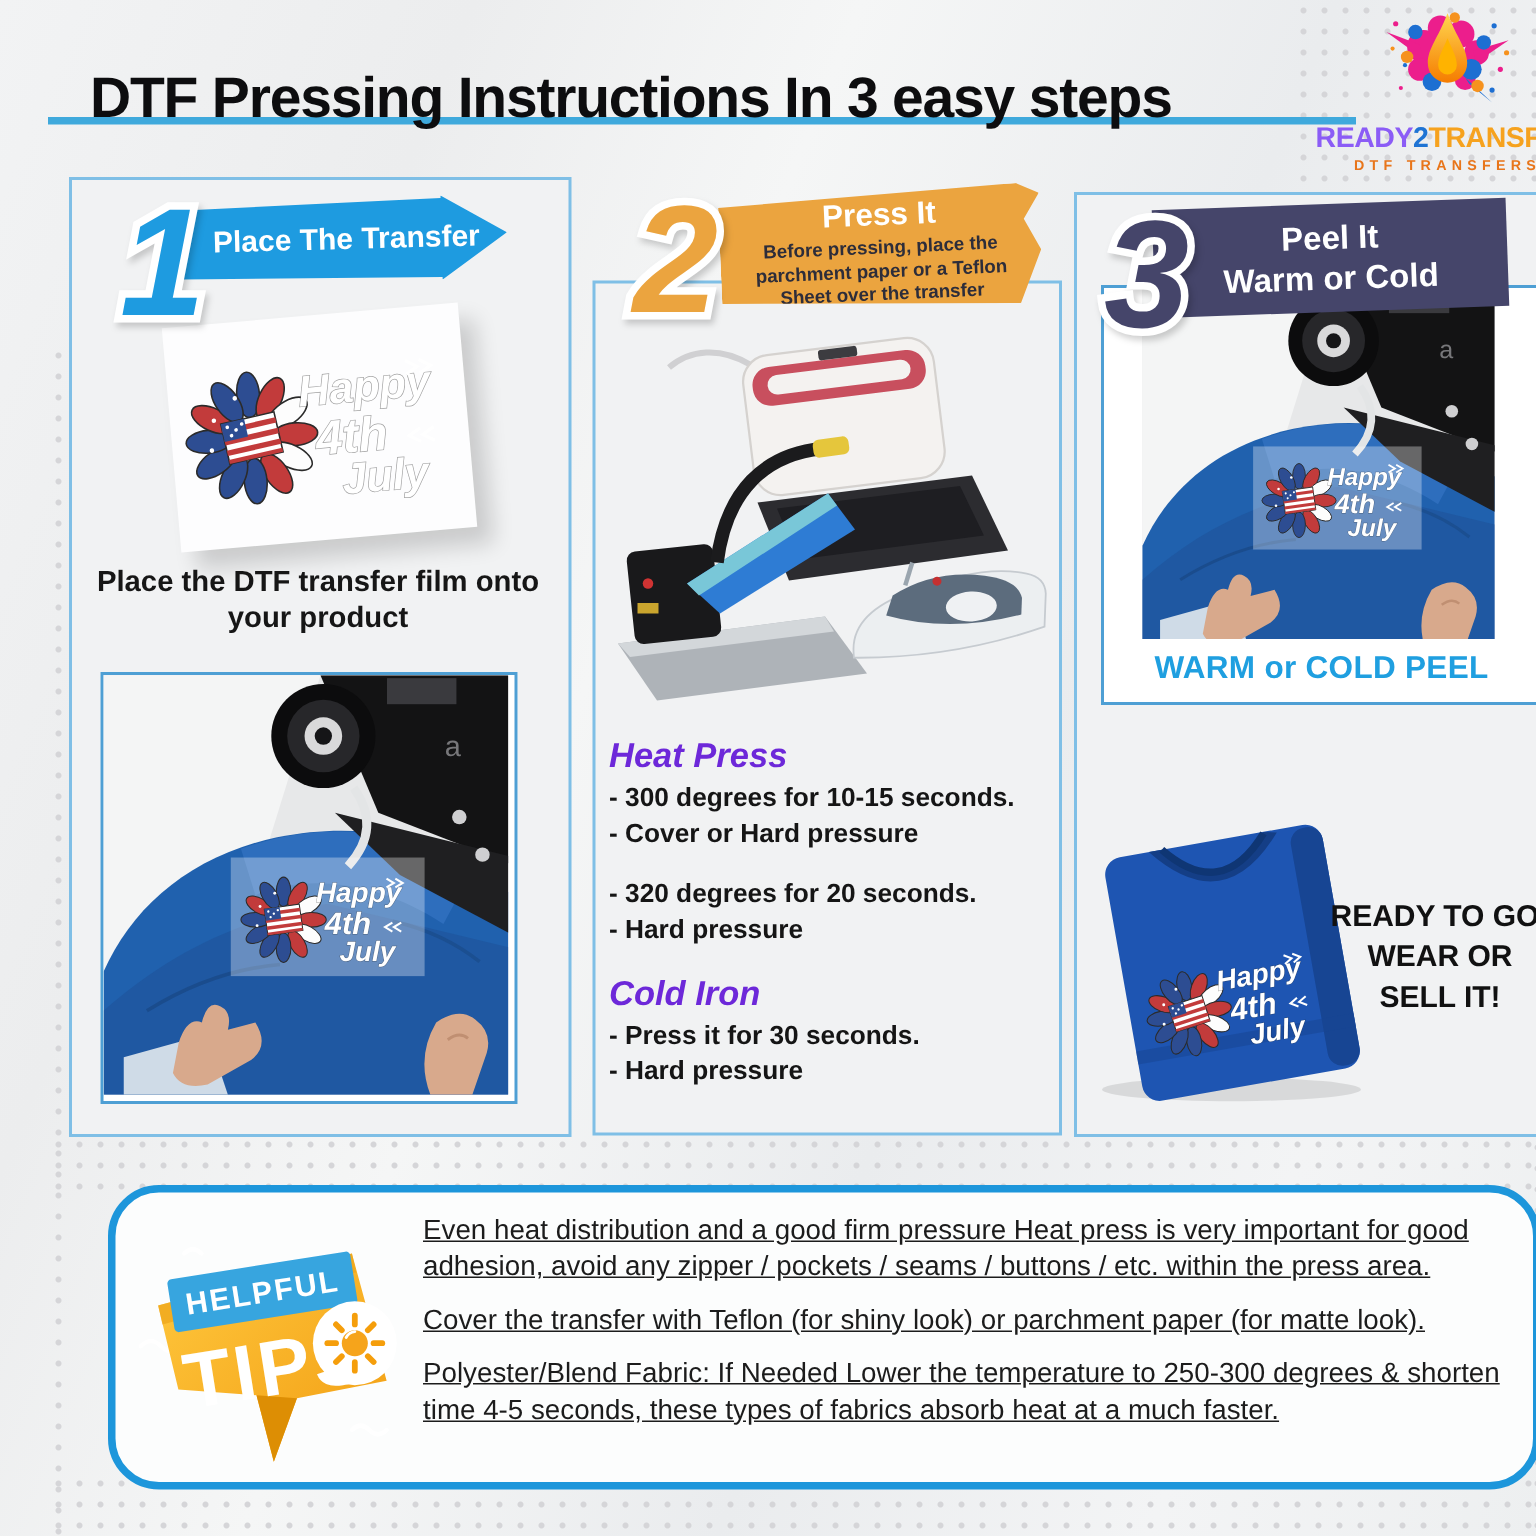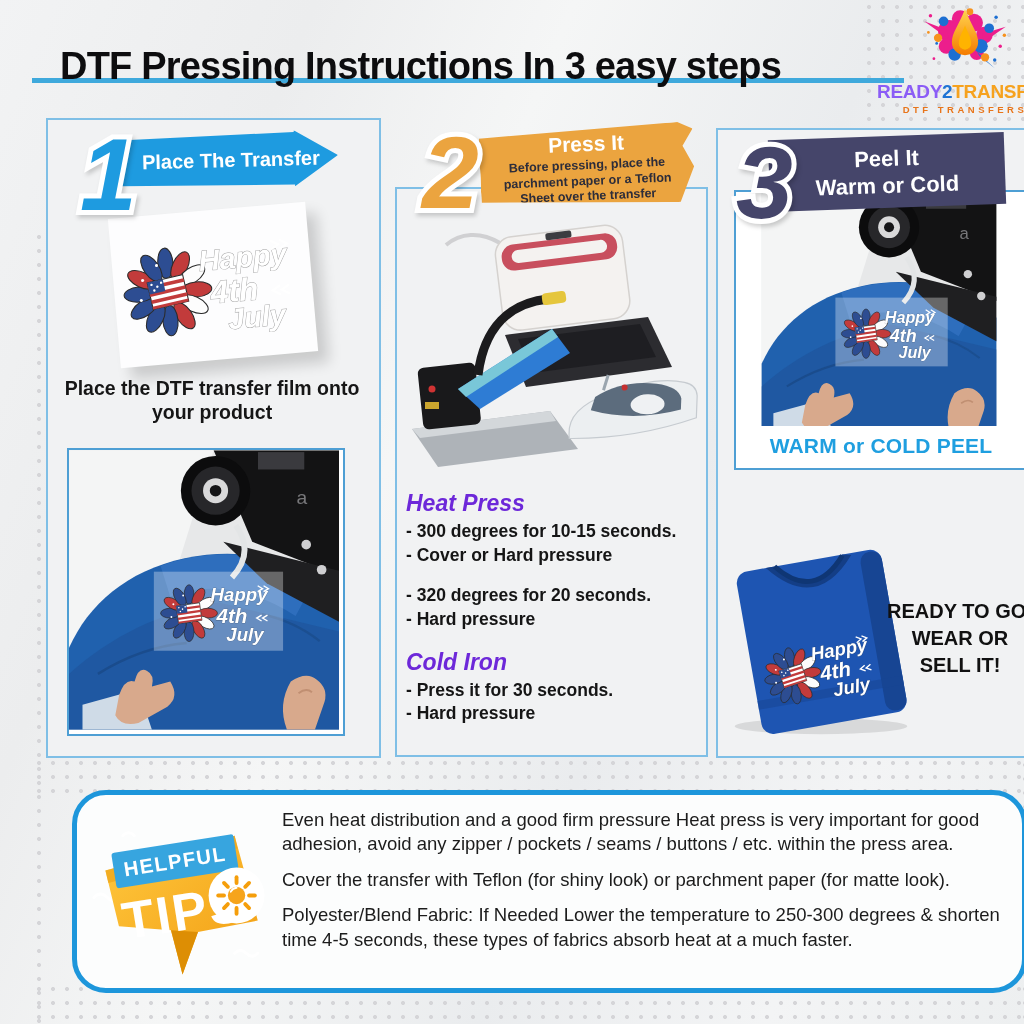--- a/index.html
+++ b/index.html
@@ -47,21 +47,21 @@
   .pf3{left:702px;top:190px;width:290px;height:276px;display:flex;flex-direction:column;}
   .peel-strip{height:40px;background:#fff;display:flex;align-items:center;justify-content:center;
               font-size:21px;font-weight:800;color:#1F9FE0;letter-spacing:0.2px;}
   .caption3{left:692px;top:480px;width:312px;text-align:center;font-size:18.5px;font-weight:bold;color:#161616;line-height:1.3;z-index:3;}
   .folded{left:686px;top:532px;width:206px;height:212px;z-index:3;}
   .ready{left:853px;top:598px;width:150px;text-align:center;font-size:20px;font-weight:700;color:#111;line-height:27px;z-index:3;}
   
   .tips-box{left:40px;top:790px;width:945px;height:193px;background:#fcfdfd;border:5px solid #1D96DB;border-radius:34px;z-index:2;}
   .tips-badge{position:absolute;left:8px;top:6px;width:198px;height:188px;}
   .tips-text{position:absolute;left:205px;top:13px;width:728px;}
-  .tips-text p{margin:0 0 11px 0;font-size:18.5px;color:#1c1c1c;line-height:1.32;}
+  .tips-text p{margin:0 0 11px 0;font-size:18.5px;color:#1c1c1c;line-height:1.32;text-decoration:underline;}
   svg text{font-family:"Liberation Sans",sans-serif;}
   .script-txt{font-family:"DejaVu Serif",serif;font-style:italic;font-weight:bold;}
 </style>
 </head>
 <body>
 
 <svg width="0" height="0" style="position:absolute" aria-hidden="true">
   <defs>
     <linearGradient id="gy" x1="0" y1="0" x2="1" y2="1">
       <stop offset="0" stop-color="#FFC93F"></stop>

